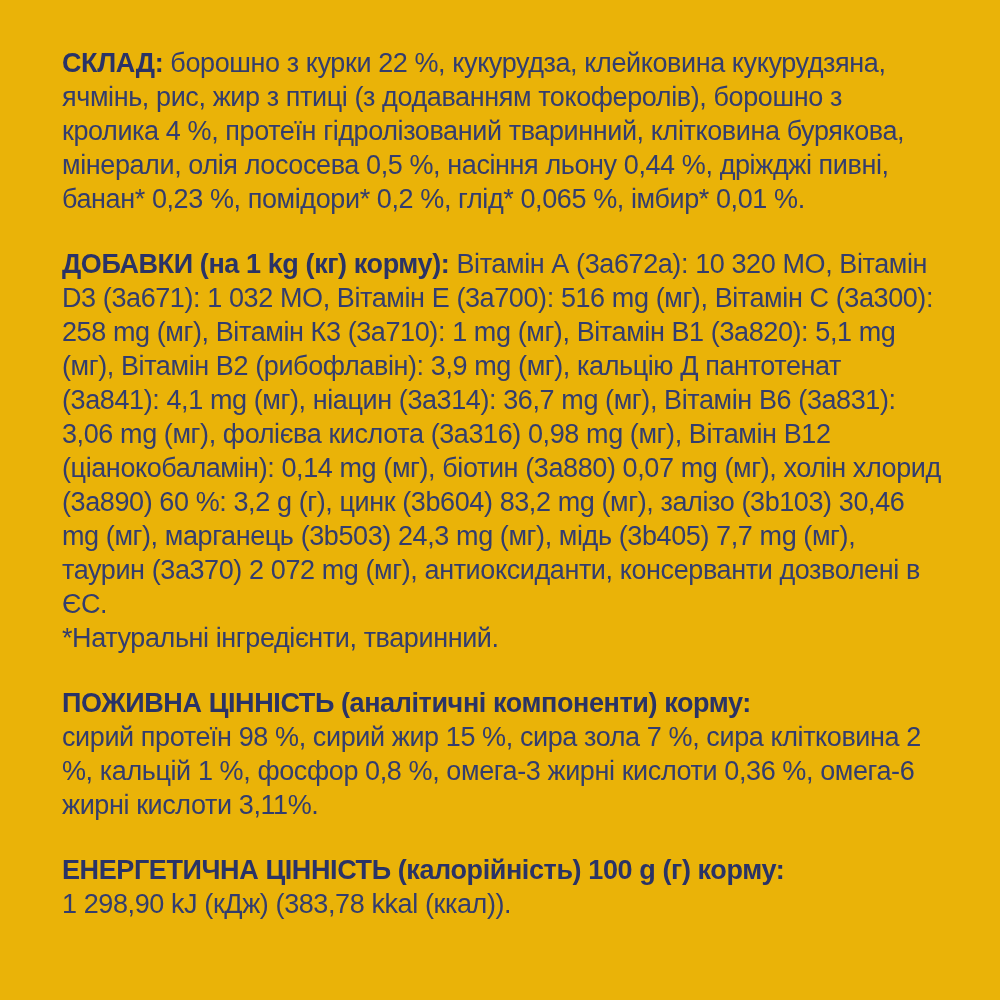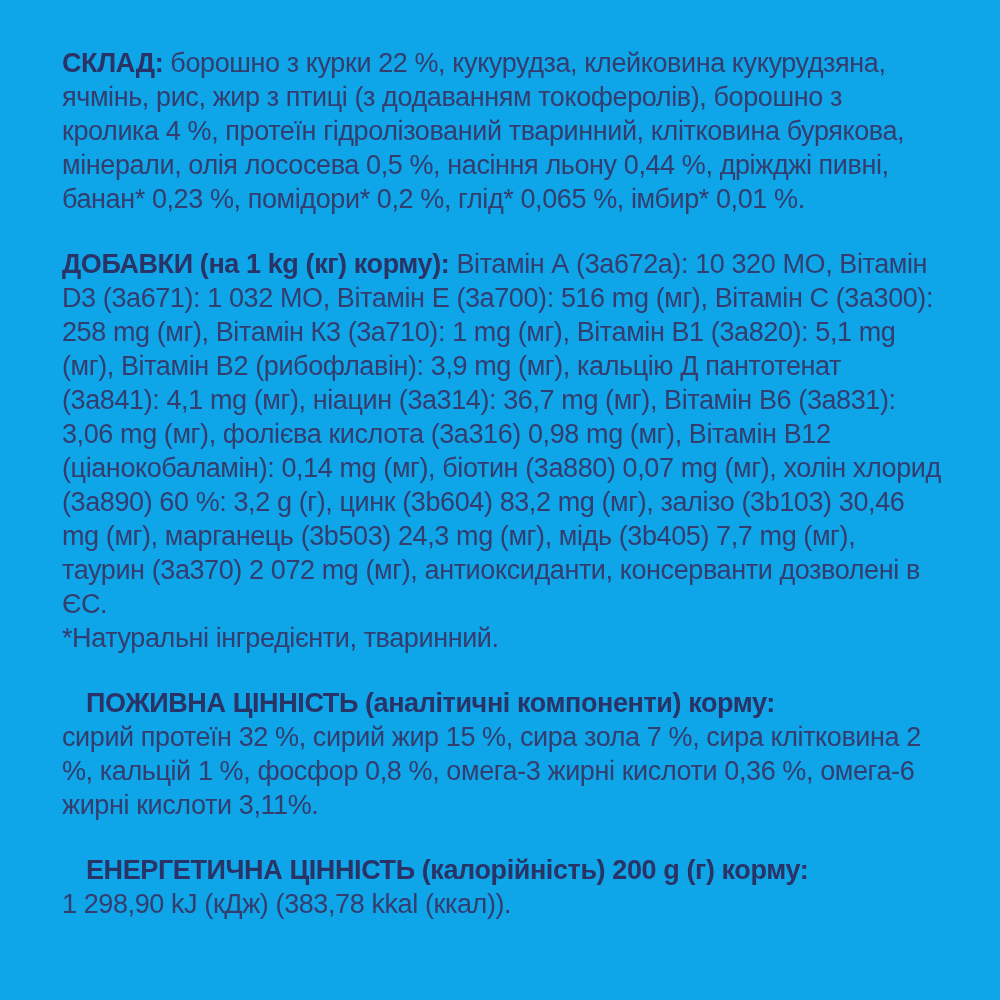--- a/index.html
+++ b/index.html
@@ -3,21 +3,21 @@
 <meta charset="utf-8">
 <style>
   html, body {
     margin: 0;
     padding: 0;
     background: #ffffff;
   }
   .page {
     width: 1000px;
     height: 1000px;
-    background: #0ea5e9;
+    background: #eab308;
     box-sizing: border-box;
     padding: 46px 58px 0 62px;
     overflow: hidden;
   }
   .label-text {
     font-family: "Liberation Sans", sans-serif;
     font-size: 27px;
     line-height: 34px;
     letter-spacing: -0.4px;
     color: #333d6e;
@@ -31,40 +31,39 @@
     color: #2a3366;
   }
   .body-text {
     font-weight: normal;
   }
   p {
     margin: 0;
   }
   .block-heading {
     display: block;
-    margin-left: 24px;
   }
 </style>
 </head>
 <body>
 
 <div class="page">
   <div class="label-text">
 
     <div class="section">
       <p><span class="heading">СКЛАД:</span> <span class="body-text">борошно з курки 22 %, кукурудза, клейковина кукурудзяна, ячмінь, рис, жир з птиці (з додаванням токоферолів), борошно з кролика 4 %, протеїн гідролізований тваринний, клітковина бурякова, мінерали, олія лососева 0,5 %, насіння льону 0,44 %, дріжджі пивні, банан* 0,23 %, помідори* 0,2 %, глід* 0,065 %, імбир* 0,01 %.</span></p>
     </div>
 
     <div class="section">
       <p><span class="heading">ДОБАВКИ (на 1 kg (кг) корму):</span> <span class="body-text">Вітамін А (3а672а): 10 320 МО, Вітамін D3 (3а671): 1 032 МО, Вітамін Е (3а700): 516 mg (мг), Вітамін С (3а300): 258 mg (мг), Вітамін К3 (3а710): 1 mg (мг), Вітамін В1 (3а820): 5,1 mg (мг), Вітамін В2 (рибофлавін): 3,9 mg (мг), кальцію Д пантотенат (3а841): 4,1 mg (мг), ніацин (3а314): 36,7 mg (мг), Вітамін В6 (3а831): 3,06 mg (мг), фолієва кислота (3а316) 0,98 mg (мг), Вітамін В12 (ціанокобаламін): 0,14 mg (мг), біотин (3а880) 0,07 mg (мг), холін хлорид (3а890) 60 %: 3,2 g (г), цинк (3b604) 83,2 mg (мг), залізо (3b103) 30,46 mg (мг), марганець (3b503) 24,3 mg (мг), мідь (3b405) 7,7 mg (мг), таурин (3а370) 2 072 mg (мг), антиоксиданти, консерванти дозволені в ЄС.</span></p>
       <p><span class="body-text">*Натуральні інгредієнти, тваринний.</span></p>
     </div>
 
     <div class="section">
-      <p><span class="heading block-heading">ПОЖИВНА ЦІННІСТЬ (аналітичні компоненти) корму:</span><span class="body-text">сирий протеїн 32 %, сирий жир 15 %, сира зола 7 %, сира клітковина 2 %, кальцій 1 %, фосфор 0,8 %, омега-3 жирні кислоти 0,36 %, омега-6 жирні кислоти 3,11%.</span></p>
+      <p><span class="heading block-heading">ПОЖИВНА ЦІННІСТЬ (аналітичні компоненти) корму:</span><span class="body-text">сирий протеїн 98 %, сирий жир 15 %, сира зола 7 %, сира клітковина 2 %, кальцій 1 %, фосфор 0,8 %, омега-3 жирні кислоти 0,36 %, омега-6 жирні кислоти 3,11%.</span></p>
     </div>
 
     <div class="section">
-      <p><span class="heading block-heading">ЕНЕРГЕТИЧНА ЦІННІСТЬ (калорійність) 200 g (г) корму:</span><span class="body-text">1 298,90 kJ (кДж) (383,78 kkal (ккал)).</span></p>
+      <p><span class="heading block-heading">ЕНЕРГЕТИЧНА ЦІННІСТЬ (калорійність) 100 g (г) корму:</span><span class="body-text">1 298,90 kJ (кДж) (383,78 kkal (ккал)).</span></p>
     </div>
 
   </div>
 </div>
 
 </body></html>

